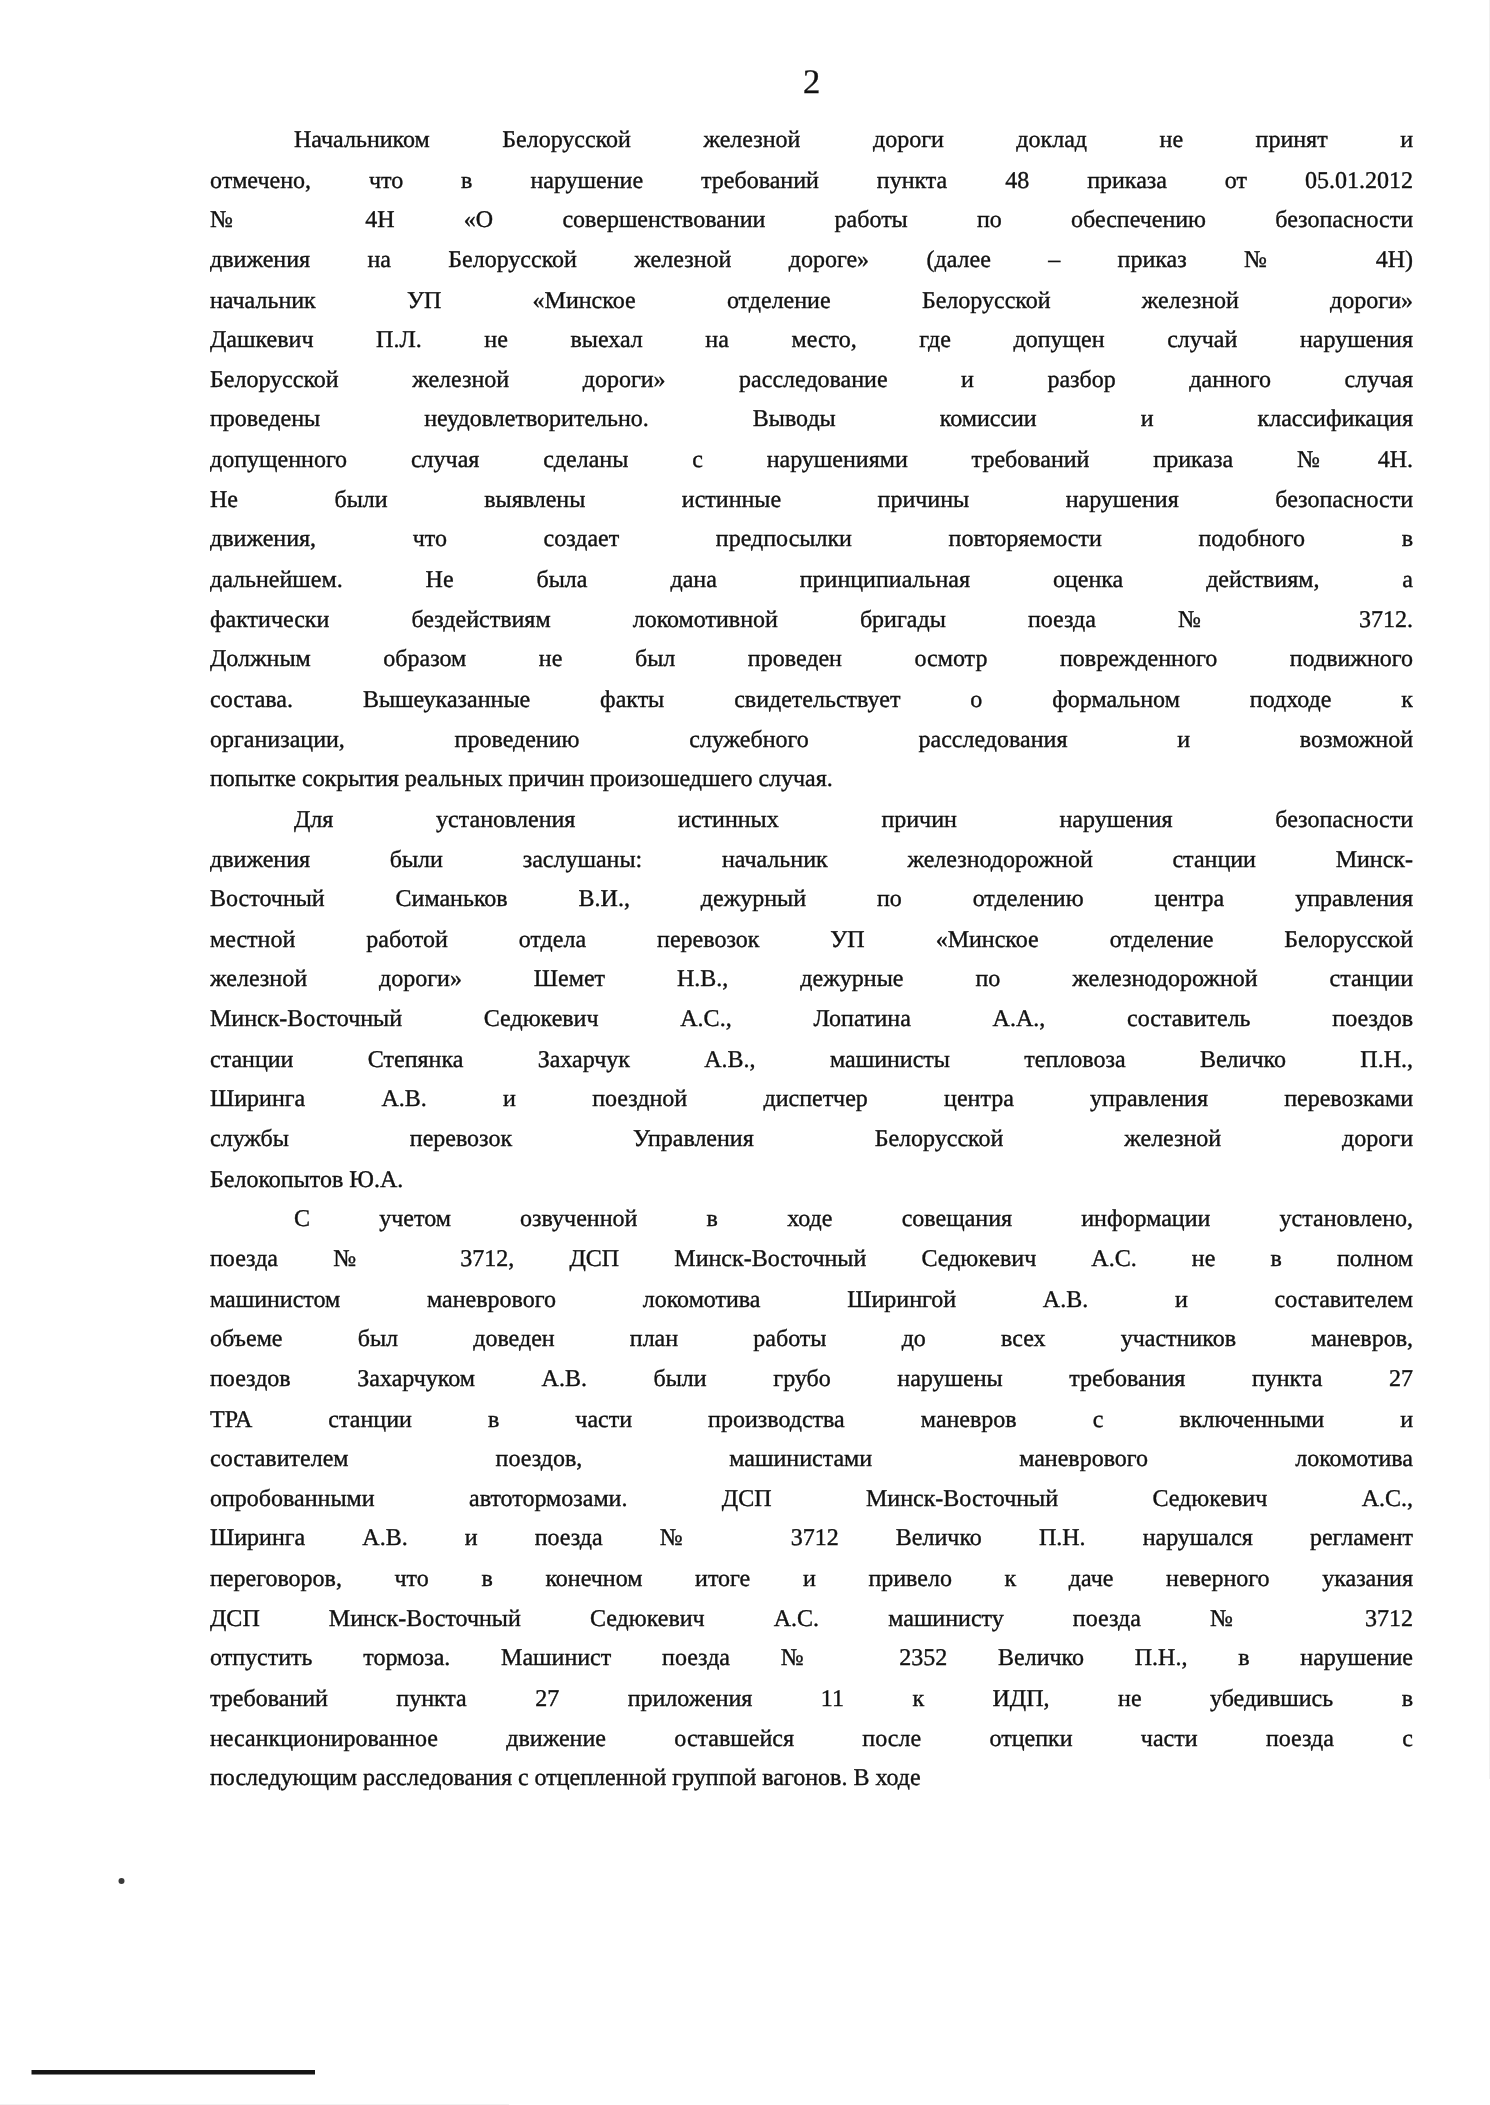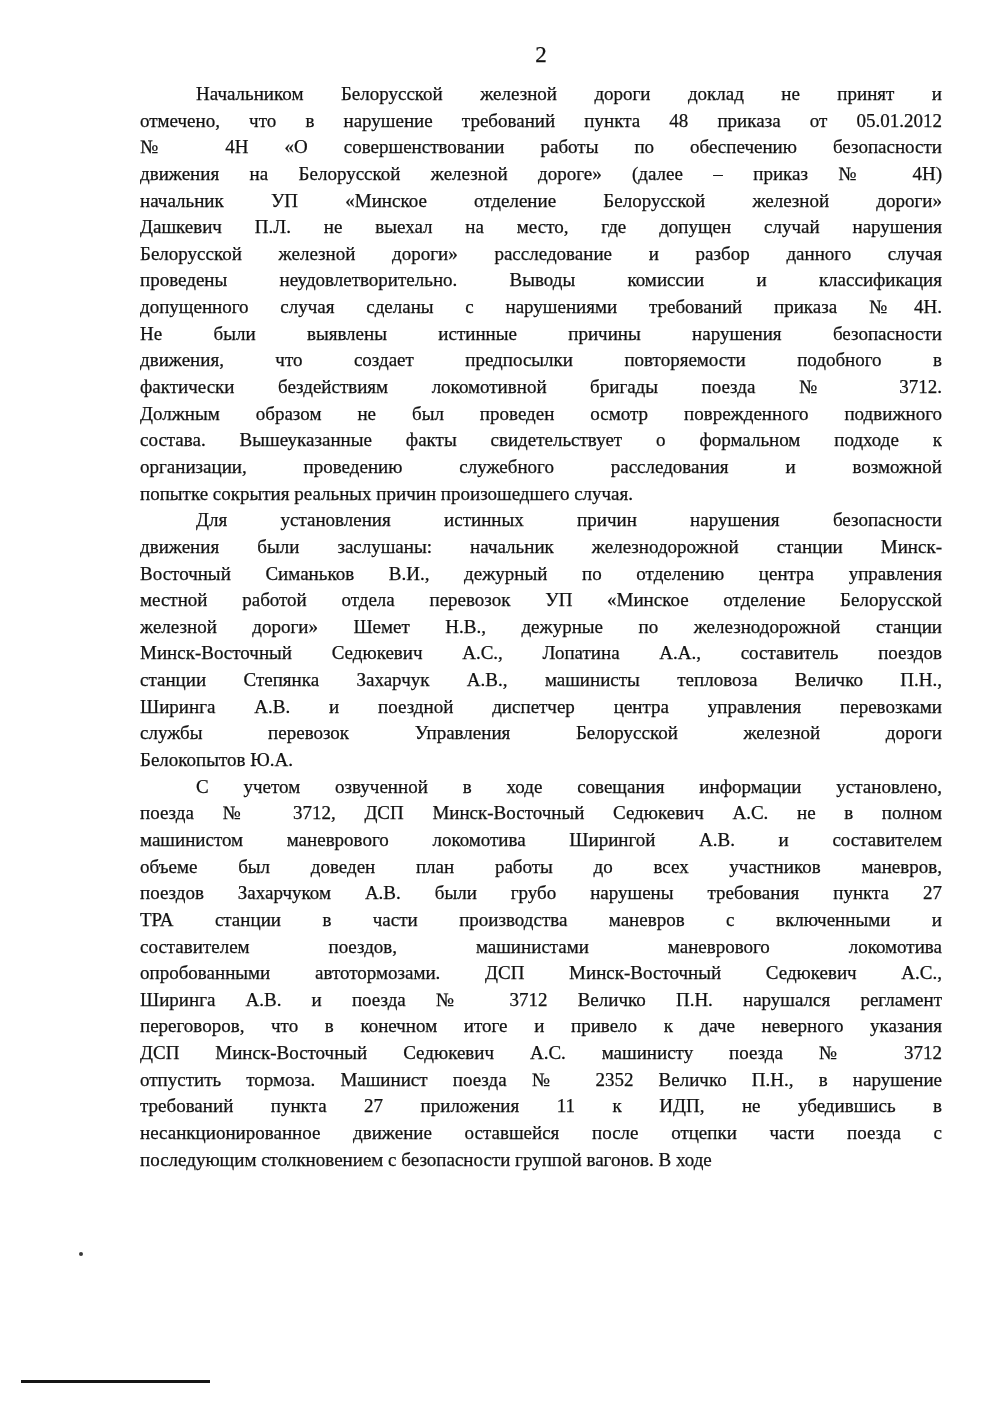--- a/index.html
+++ b/index.html
@@ -24,21 +24,21 @@
     width: 802px;
     text-align: center;
     font-size: 23px;
     line-height: 27px;
   }
   .content {
     position: absolute;
     top: 81px;
     left: 140px;
     width: 802px;
-    font-size: 19px;
+    font-size: 16px;
   }
   .paragraph {
     margin: 0;
     padding: 0;
   }
   .line {
     display: block;
     height: 26.65px;
     line-height: 26.65px;
     text-align: justify;
@@ -77,20 +77,21 @@
         <span class="line">отмечено, что в нарушение требований пункта 48 приказа от 05.01.2012</span>
         <span class="line">№ 4Н «О совершенствовании работы по обеспечению безопасности</span>
         <span class="line">движения на Белорусской железной дороге» (далее – приказ № 4Н)</span>
         <span class="line">начальник УП «Минское отделение Белорусской железной дороги»</span>
         <span class="line">Дашкевич П.Л. не выехал на место, где допущен случай нарушения</span>
         <span class="line">Белорусской железной дороги» расследование и разбор данного случая</span>
         <span class="line">проведены неудовлетворительно. Выводы комиссии и классификация</span>
         <span class="line">допущенного случая сделаны с нарушениями требований приказа №4Н.</span>
         <span class="line">Не были выявлены истинные причины нарушения безопасности</span>
         <span class="line">движения, что создает предпосылки повторяемости подобного в</span>
+        <span class="line">дальнейшем. Не была дана принципиальная оценка действиям, а</span>
         <span class="line">фактически бездействиям локомотивной бригады поезда № 3712.</span>
         <span class="line">Должным образом не был проведен осмотр поврежденного подвижного</span>
         <span class="line">состава. Вышеуказанные факты свидетельствует о формальном подходе к</span>
         <span class="line">организации, проведению служебного расследования и возможной</span>
         <span class="line last">попытке сокрытия реальных причин произошедшего случая.</span>
       </p>
       <p class="paragraph">
         <span class="line first">Для установления истинных причин нарушения безопасности</span>
         <span class="line">движения были заслушаны: начальник железнодорожной станции Минск-</span>
         <span class="line">Восточный Симаньков В.И., дежурный по отделению центра управления</span>
@@ -110,19 +111,19 @@
         <span class="line">поездов Захарчуком А.В. были грубо нарушены требования пункта 27</span>
         <span class="line">ТРА станции в части производства маневров с включенными и</span>
         <span class="line">составителем поездов, машинистами маневрового локомотива</span>
         <span class="line">опробованными автотормозами. ДСП Минск-Восточный Седюкевич А.С.,</span>
         <span class="line">Ширинга А.В. и поезда № 3712 Величко П.Н. нарушался регламент</span>
         <span class="line">переговоров, что в конечном итоге и привело к даче неверного указания</span>
         <span class="line">ДСП Минск-Восточный Седюкевич А.С. машинисту поезда № 3712</span>
         <span class="line">отпустить тормоза. Машинист поезда № 2352 Величко П.Н., в нарушение</span>
         <span class="line">требований пункта 27 приложения 11 к ИДП, не убедившись в</span>
         <span class="line">несанкционированное движение оставшейся после отцепки части поезда с</span>
-        <span class="line last">последующим столкновением с безопасности группой вагонов. В ходе</span>
+        <span class="line last">последующим расследования с отцепленной группой вагонов. В ходе</span>
       </p>
     </div>
 
   <div class="scan-speck"></div>
   <div class="footnote-rule"></div>
 </div>
 
 </body></html>

